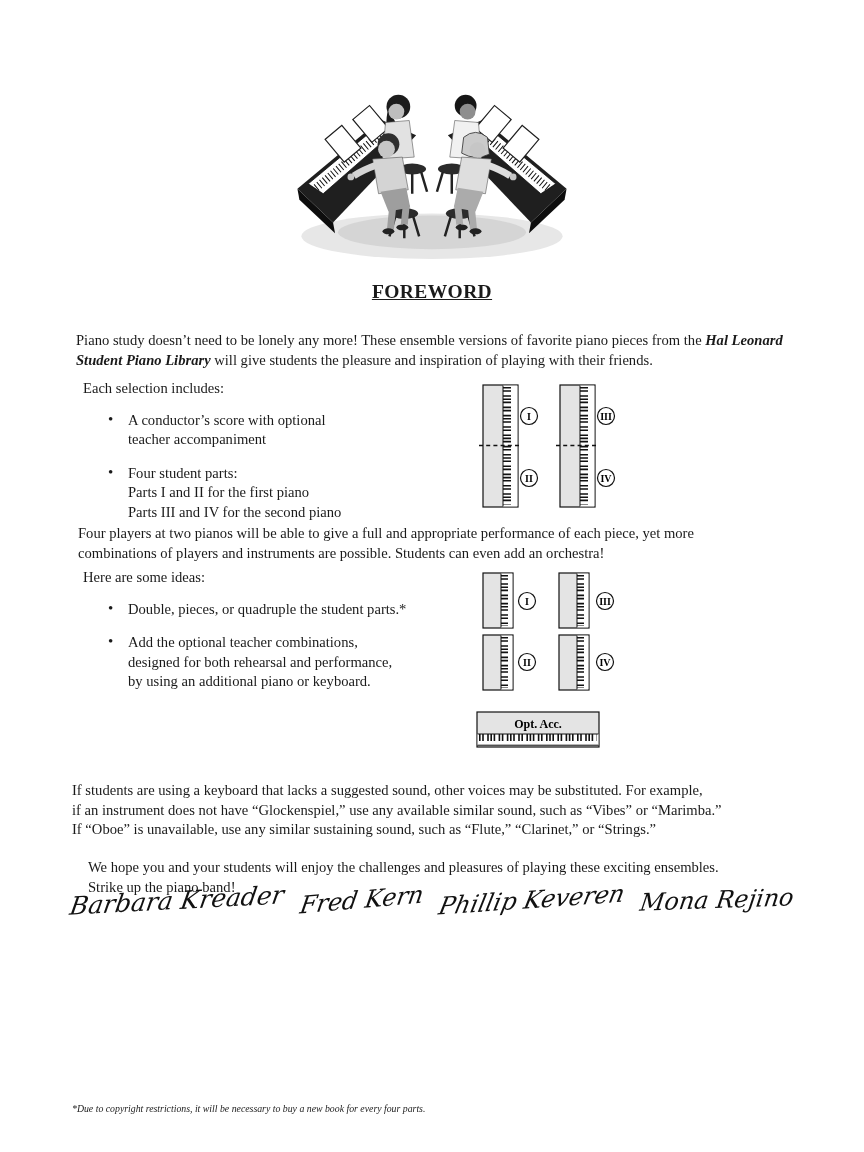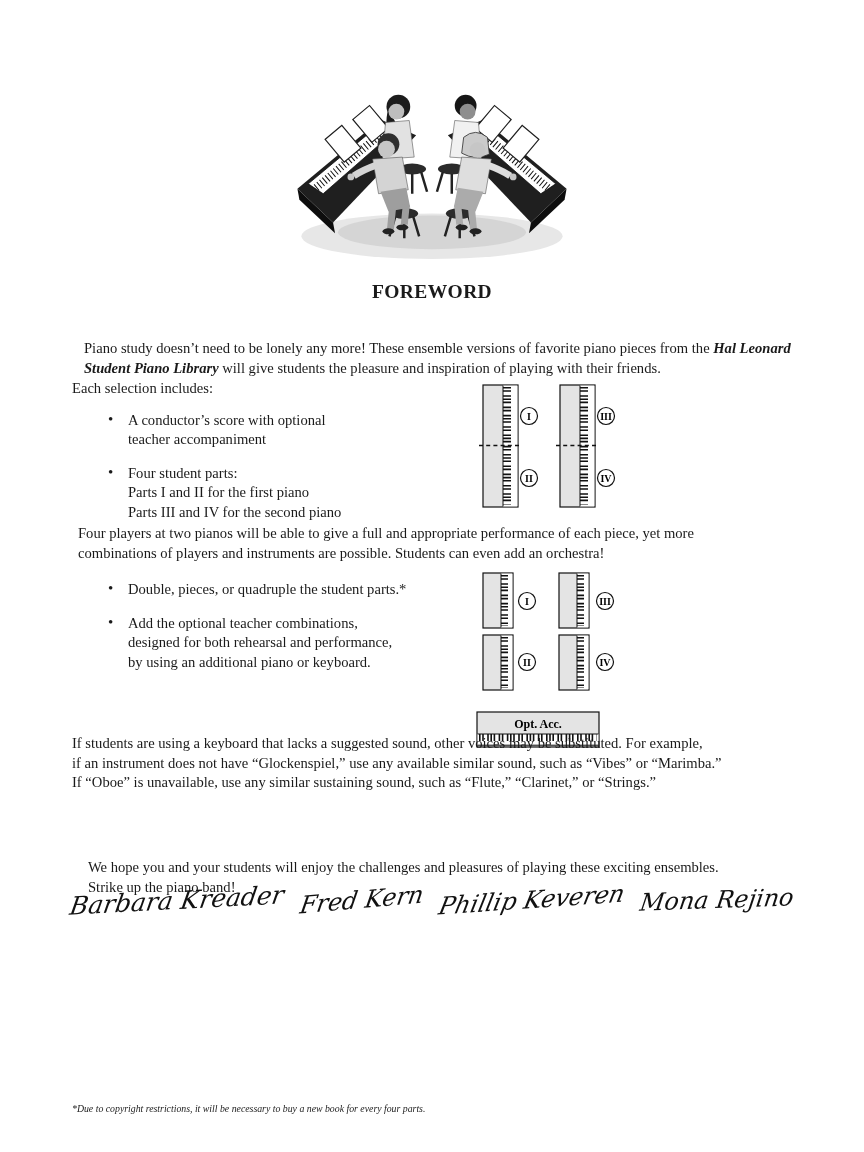--- a/index.html
+++ b/index.html
@@ -8,21 +8,21 @@
     font-family:"Liberation Serif",serif;color:#1a1a1a;overflow:hidden;
   }
   .abs{position:absolute;}
   .title{
     width:864px;text-align:center;font-size:19.5px;font-weight:bold;
     letter-spacing:.4px;margin:0;
   }
   .body-text{font-size:14.6px;line-height:19.5px;white-space:pre-line;}
   .intro{font-size:14.6px;line-height:19.5px;width:740px;}
   .em-bi{font-weight:bold;font-style:italic;}
-  .sec-heading{font-size:14.6px;line-height:19.5px;}
+  .sec-heading{font-size:14.6px;line-height:19.5px;margin-left:11px;}
   ul.bullets{list-style:none;margin:12px;padding:0;width:400px;}
   ul.bullets li{
     position:relative;padding-left:44px;margin-bottom:14px;
     font-size:14.6px;line-height:19.5px;white-space:pre-line;
   }
   ul.bullets li::before{
     content:"\2022";position:absolute;left:24px;top:-1px;font-size:15px;
   }
   .signatures{
     display:flex;justify-content:space-between;align-items:flex-start;
@@ -115,23 +115,23 @@
         <path d="M84,92 Q70,97 61,103" stroke="#dedede" stroke-width="7" fill="none"></path>
         <circle cx="58" cy="104" r="3.4" fill="#c6c6c6"></circle>
         <path d="M88,119 L114,115 L118,135 L96,139 Z" fill="#ababab"></path>
         <path d="M100,137 L98,157 M114,132 L112,152" stroke="#ababab" stroke-width="7" fill="none"></path>
         <ellipse cx="96" cy="159" rx="6" ry="3" fill="#222"></ellipse>
         <ellipse cx="110" cy="155" rx="6" ry="3" fill="#222"></ellipse>
       </g>
     </g>
   </svg>
 
-  <h1 class="abs title" style="top:281px;left:0;">FOREWORD</h1>
-
-  <p class="abs intro" style="left:72px;top:327px;margin:12px;"><span>Piano study doesn’t need to be lonely any more! These ensemble versions of favorite piano pieces from the </span><span class="em-bi">Hal Leonard Student Piano Library</span><span> will give students the pleasure and inspiration of playing with their friends.</span></p>
+  <h1 class="abs title" style="top:281px;left:0;text-decoration:underline;">FOREWORD</h1>
+
+  <p class="abs intro" style="left:72px;top:327px;margin:4px;"><span>Piano study doesn’t need to be lonely any more! These ensemble versions of favorite piano pieces from the </span><span class="em-bi">Hal Leonard Student Piano Library</span><span> will give students the pleasure and inspiration of playing with their friends.</span></p>
 
   <div class="abs" style="left:72px;top:379px;">
     <div class="sec-heading">Each selection includes:</div>
     <ul class="bullets">
       <li>A conductor’s score with optional
 teacher accompaniment</li>
       <li>Four student parts:
 Parts I and II for the first piano
 Parts III and IV for the second piano</li>
     </ul>
@@ -169,20 +169,21 @@
     <g>
       <circle cx="128" cy="96" r="8.5" fill="#fff" stroke="#111" stroke-width="1.2"></circle>
       <text class="roman" x="128" y="99.5" text-anchor="middle">IV</text>
     </g>
   </svg>
 
   <p class="abs body-text" style="left:72px;top:518px;margin:6px;width:740px;">Four players at two pianos will be able to give a full and appropriate performance of each piece, yet more
 combinations of players and instruments are possible. Students can even add an orchestra!</p>
 
   <div class="abs" style="left:72px;top:568px;">
+    <div class="sec-heading">Here are some ideas:</div>
     <ul class="bullets">
       <li>Double, pieces, or quadruple the student parts.*</li>
       <li>Add the optional teacher combinations,
 designed for both rehearsal and performance,
 by using an additional piano or keyboard.</li>
     </ul>
   </div>
 
   <svg class="abs" style="left:478px;top:570px;" width="140" height="124" viewBox="0 0 140 124">
     <g>
@@ -229,21 +230,21 @@
 
   <svg class="abs" style="left:476px;top:711px;" width="124" height="38" viewBox="0 0 124 38">
     <rect x="1" y="1" width="122" height="35" fill="#e4e4e4" stroke="#111" stroke-width="1.2"></rect>
     <rect x="1.6" y="23" width="120.8" height="11" fill="#ffffff"></rect>
     <line x1="1.6" y1="23" x2="122.4" y2="23" stroke="#111" stroke-width="1"></line>
     <line x1="3" y1="26.5" x2="121" y2="26.5" stroke="#111" stroke-width="7" stroke-dasharray="1.6 1.6 1.6 3.4 1.6 1.6 1.6 1.6 1.6 3.4"></line>
     <line x1="1.6" y1="34.2" x2="122.4" y2="34.2" stroke="#111" stroke-width="1"></line>
     <text class="optlabel" x="62" y="17" text-anchor="middle">Opt. Acc.</text>
   </svg>
 
-  <p class="abs body-text" style="left:72px;top:734px;margin:0;width:745px;">If students are using a keyboard that lacks a suggested sound, other voices may be substituted. For example,
+  <p class="abs body-text" style="left:72px;top:781px;margin:0;width:745px;">If students are using a keyboard that lacks a suggested sound, other voices may be substituted. For example,
 if an instrument does not have “Glockenspiel,” use any available similar sound, such as “Vibes” or “Marimba.”
 If “Oboe” is unavailable, use any similar sustaining sound, such as “Flute,” “Clarinet,” or “Strings.”</p>
 
   <p class="abs body-text" style="left:72px;top:842px;margin:16px;width:740px;">We hope you and your students will enjoy the challenges and pleasures of playing these exciting ensembles.
 Strike up the piano band!</p>
 
   <div class="abs signatures" style="left:70px;top:886px;">
     <span class="sig">Barbara Kreader</span>
     <span class="sig">Fred Kern</span>
     <span class="sig">Phillip Keveren</span>

